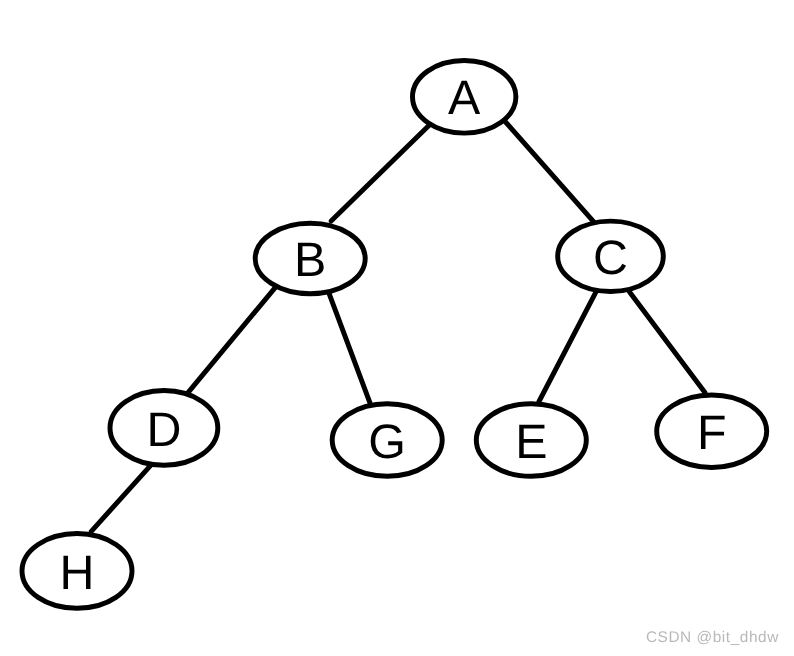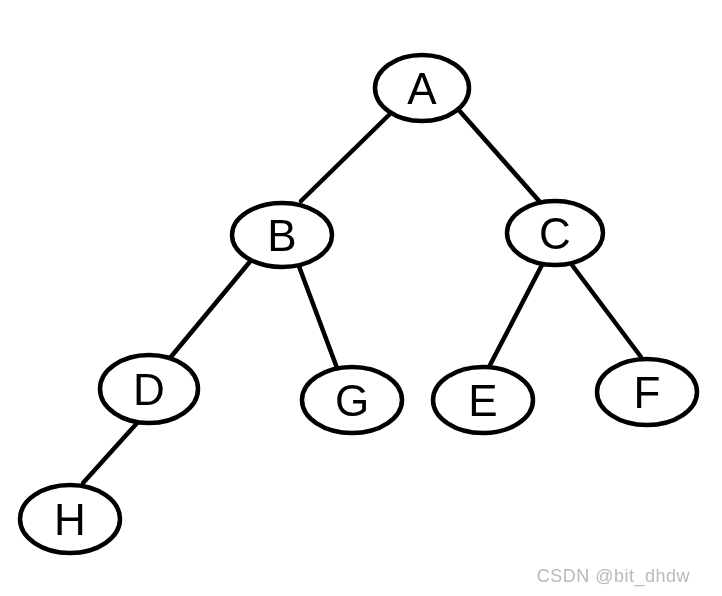--- a/index.html
+++ b/index.html
@@ -31,23 +31,23 @@
     stroke-width: 4.5;
   }
   svg.tree text {
     fill: #000000;
     font-family: "Liberation Sans", sans-serif;
     font-size: 44px;
     text-anchor: middle;
   }
   .watermark {
     position: absolute;
-    right: 32px;
+    right: 14px;
     bottom: 9px;
-    font-size: 18px;
+    font-size: 14px;
     letter-spacing: 0.5px;
     user-select: none;
     text-align: right;
   }
 </style>
 </head>
 <body>
 
 <div class="canvas" style="background: rgb(255, 255, 255);">
   <svg class="tree" id="tree-svg" width="722" height="596" viewBox="0 0 722 596">

